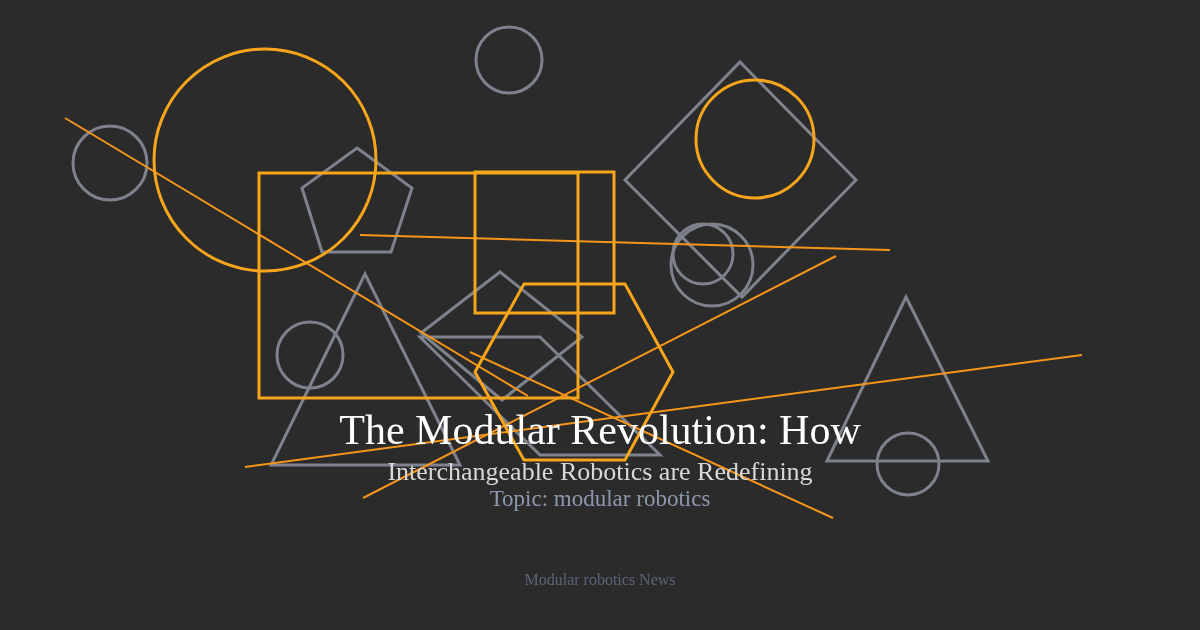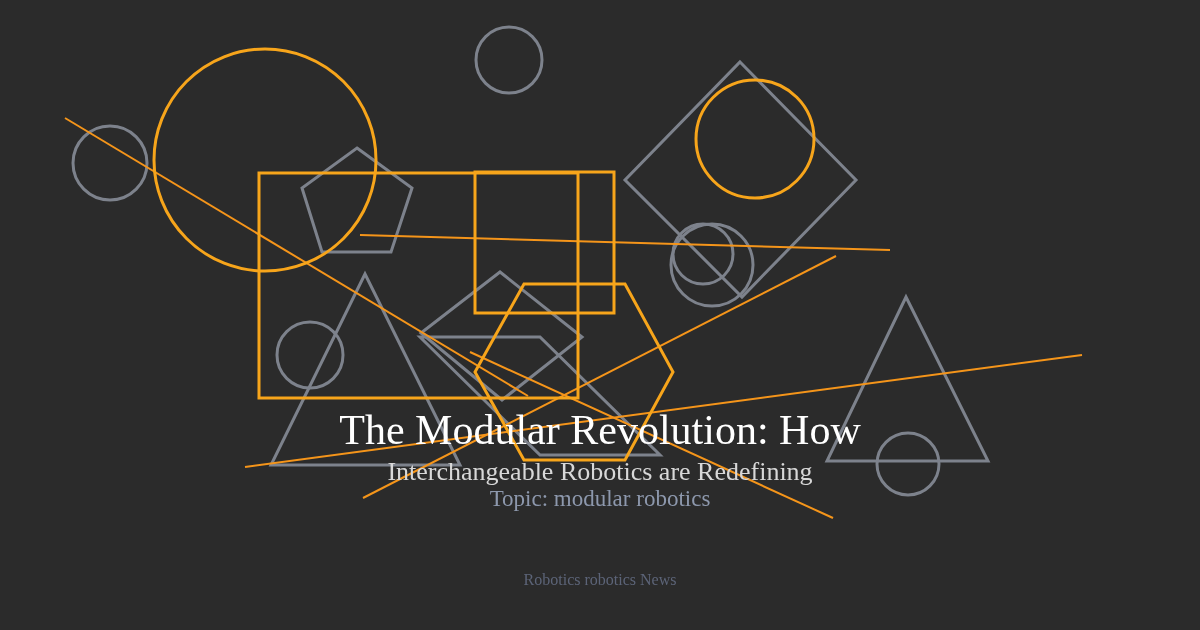--- a/index.html
+++ b/index.html
@@ -116,16 +116,16 @@
     <circle cx="755" cy="139" r="59" stroke="#f7a51b" stroke-width="3" fill="none"></circle>
     <rect x="259" y="173" width="319" height="225" stroke="#f7a51b" stroke-width="3" fill="none"></rect>
     <rect x="475" y="172" width="139" height="141" stroke="#f7a51b" stroke-width="3" fill="none"></rect>
     <polygon points="524,284 625,284 673,372 625,460 524,460 475,372" stroke="#f7a51b" stroke-width="3" fill="none"></polygon>
   </svg>
 
   <div id="text-layer">
     <h1 class="headline">The Modular Revolution: How</h1>
     <h2 class="subhead">Interchangeable Robotics are Redefining</h2>
     <div class="topic">Topic: modular robotics</div>
-    <div class="footer">Robotics robotics News</div>
+    <div class="footer">Modular robotics News</div>
   </div>
 
 </div>
 
 </body></html>

